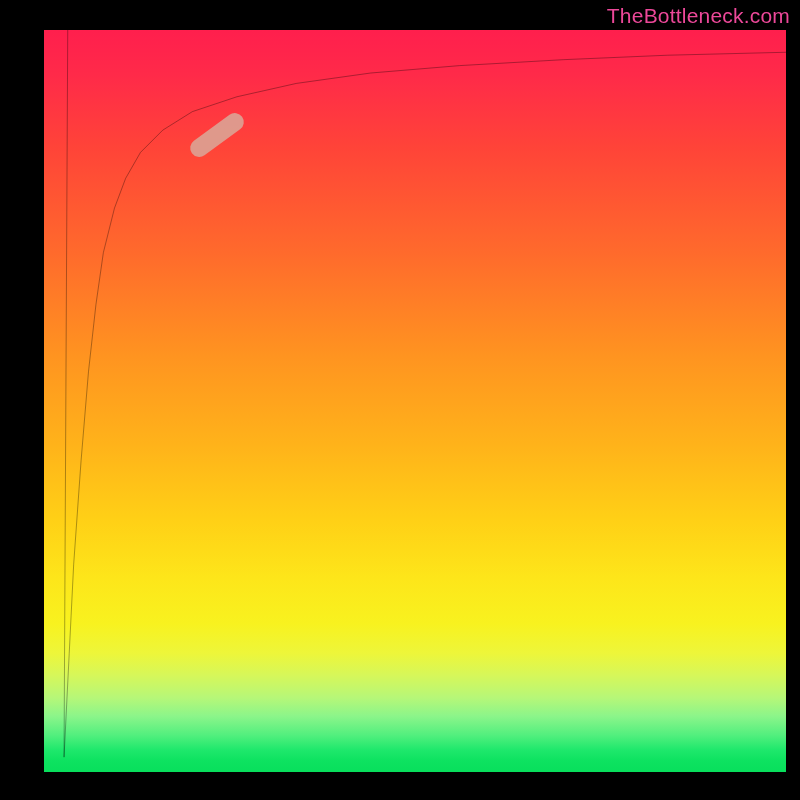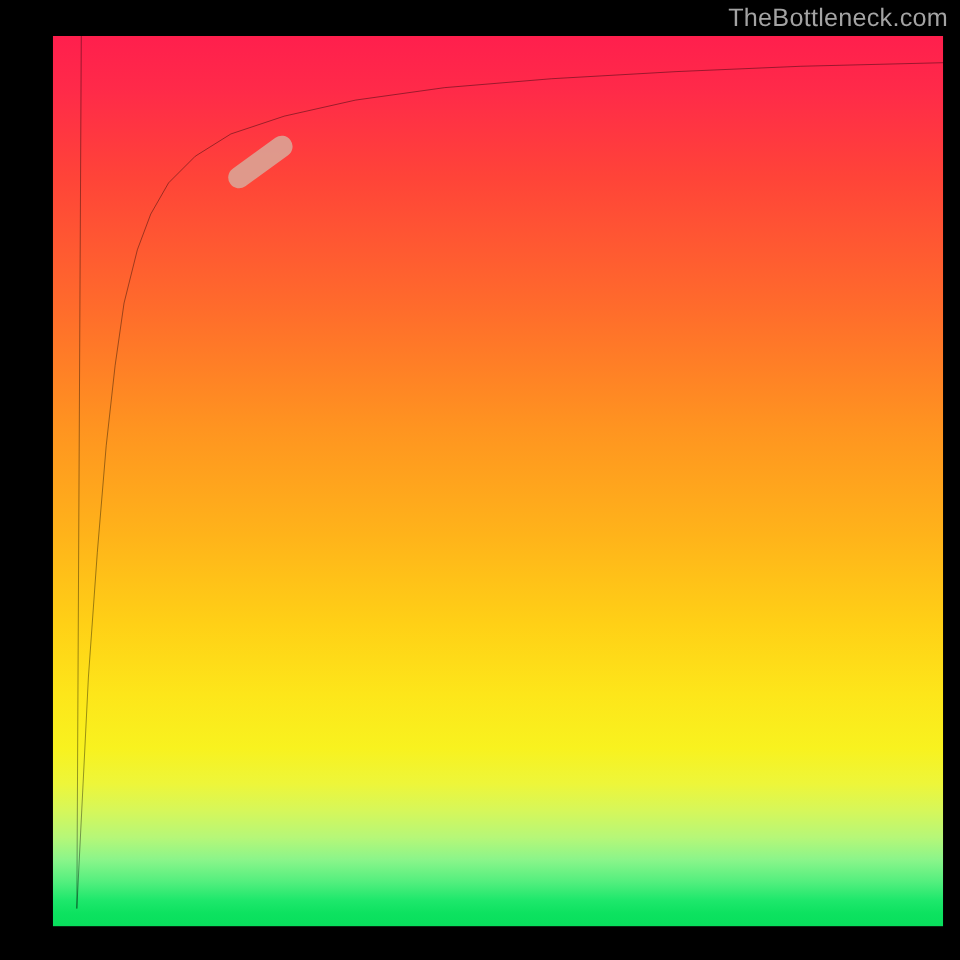--- a/index.html
+++ b/index.html
@@ -8,21 +8,21 @@
     height: 800px;
     background: #000;
     position: relative;
     font-family: Arial, Helvetica, sans-serif;
     overflow: hidden;
   }
   .watermark {
     position: absolute;
     top: 4px;
     right: 10px;
-    color: #a3a3a3;
+    color: #ec4899;
     font-size: 21px;
     font-weight: 400;
     z-index: 5;
     letter-spacing: 0.2px;
   }
   .plot-area {
     position: absolute;
     left: 44px;
     top: 30px;
     width: 742px;

